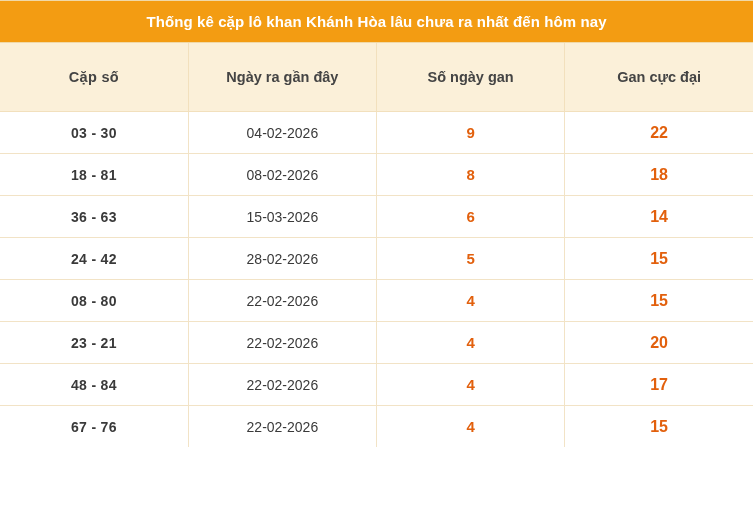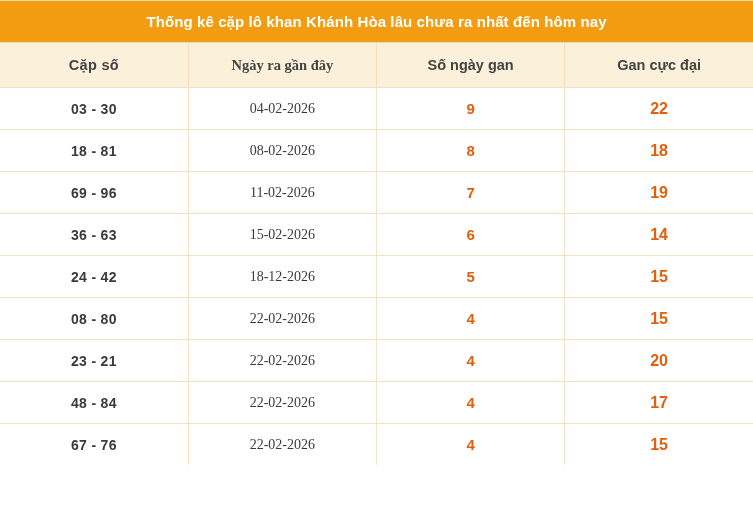--- a/index.html
+++ b/index.html
@@ -35,42 +35,42 @@
     border-right: none;
     letter-spacing: 0.1px;
   }
   .header-row th {
     background: #fbf0d9;
     color: #444444;
     font-size: 14.5px;
     font-weight: bold;
     text-align: center;
     height: 44px;
-    padding: 0 6px;
+    padding: 12px 6px;
     border: 1px solid #f2e0bd;
     border-top: none;
   }
   .header-row th:first-child { border-left: none; }
   .header-row th:last-child { border-right: none; }
 
   tbody td {
     height: 41px;
     text-align: center;
     font-size: 14px;
     color: #333333;
     border: 1px solid #f2e3c6;
     background: #ffffff;
     padding: 0 21px;
   }
   tbody td:first-child { border-left: none; }
   tbody td:last-child { border-right: none; }
   tbody tr:last-child td { border-bottom: none; }
 
   .col-pair   { width: 118px; font-weight: bold; color: #3a3a3a; letter-spacing: 0.3px;}
-  .col-date   { width: 215px; color: #3a3a3a; font-family: Liberation Serif, serif; }
+  .col-date   { width: 215px; color: #3a3a3a; }
   .col-days   { width: 205px; }
   .col-max    { width: 215px; }
 
   .num {
     color: #e2600d;
     font-weight: bold;
     font-size: 15px;
   }
   .num-max {
     color: #e2600d;
@@ -101,34 +101,28 @@
         <td class="col-days num">9</td>
         <td class="col-max num-max">22</td>
       </tr>
       <tr>
         <td class="col-pair">18 - 81</td>
         <td class="col-date">08-02-2026</td>
         <td class="col-days num">8</td>
         <td class="col-max num-max">18</td>
       </tr>
       <tr>
-        <td class="col-pair">69 - 96</td>
-        <td class="col-date">11-02-2026</td>
-        <td class="col-days num">7</td>
-        <td class="col-max num-max">19</td>
-      </tr>
-      <tr>
         <td class="col-pair">36 - 63</td>
-        <td class="col-date">15-02-2026</td>
+        <td class="col-date">15-03-2026</td>
         <td class="col-days num">6</td>
         <td class="col-max num-max">14</td>
       </tr>
       <tr>
         <td class="col-pair">24 - 42</td>
-        <td class="col-date">18-12-2026</td>
+        <td class="col-date">28-02-2026</td>
         <td class="col-days num">5</td>
         <td class="col-max num-max">15</td>
       </tr>
       <tr>
         <td class="col-pair">08 - 80</td>
         <td class="col-date">22-02-2026</td>
         <td class="col-days num">4</td>
         <td class="col-max num-max">15</td>
       </tr>
       <tr>

